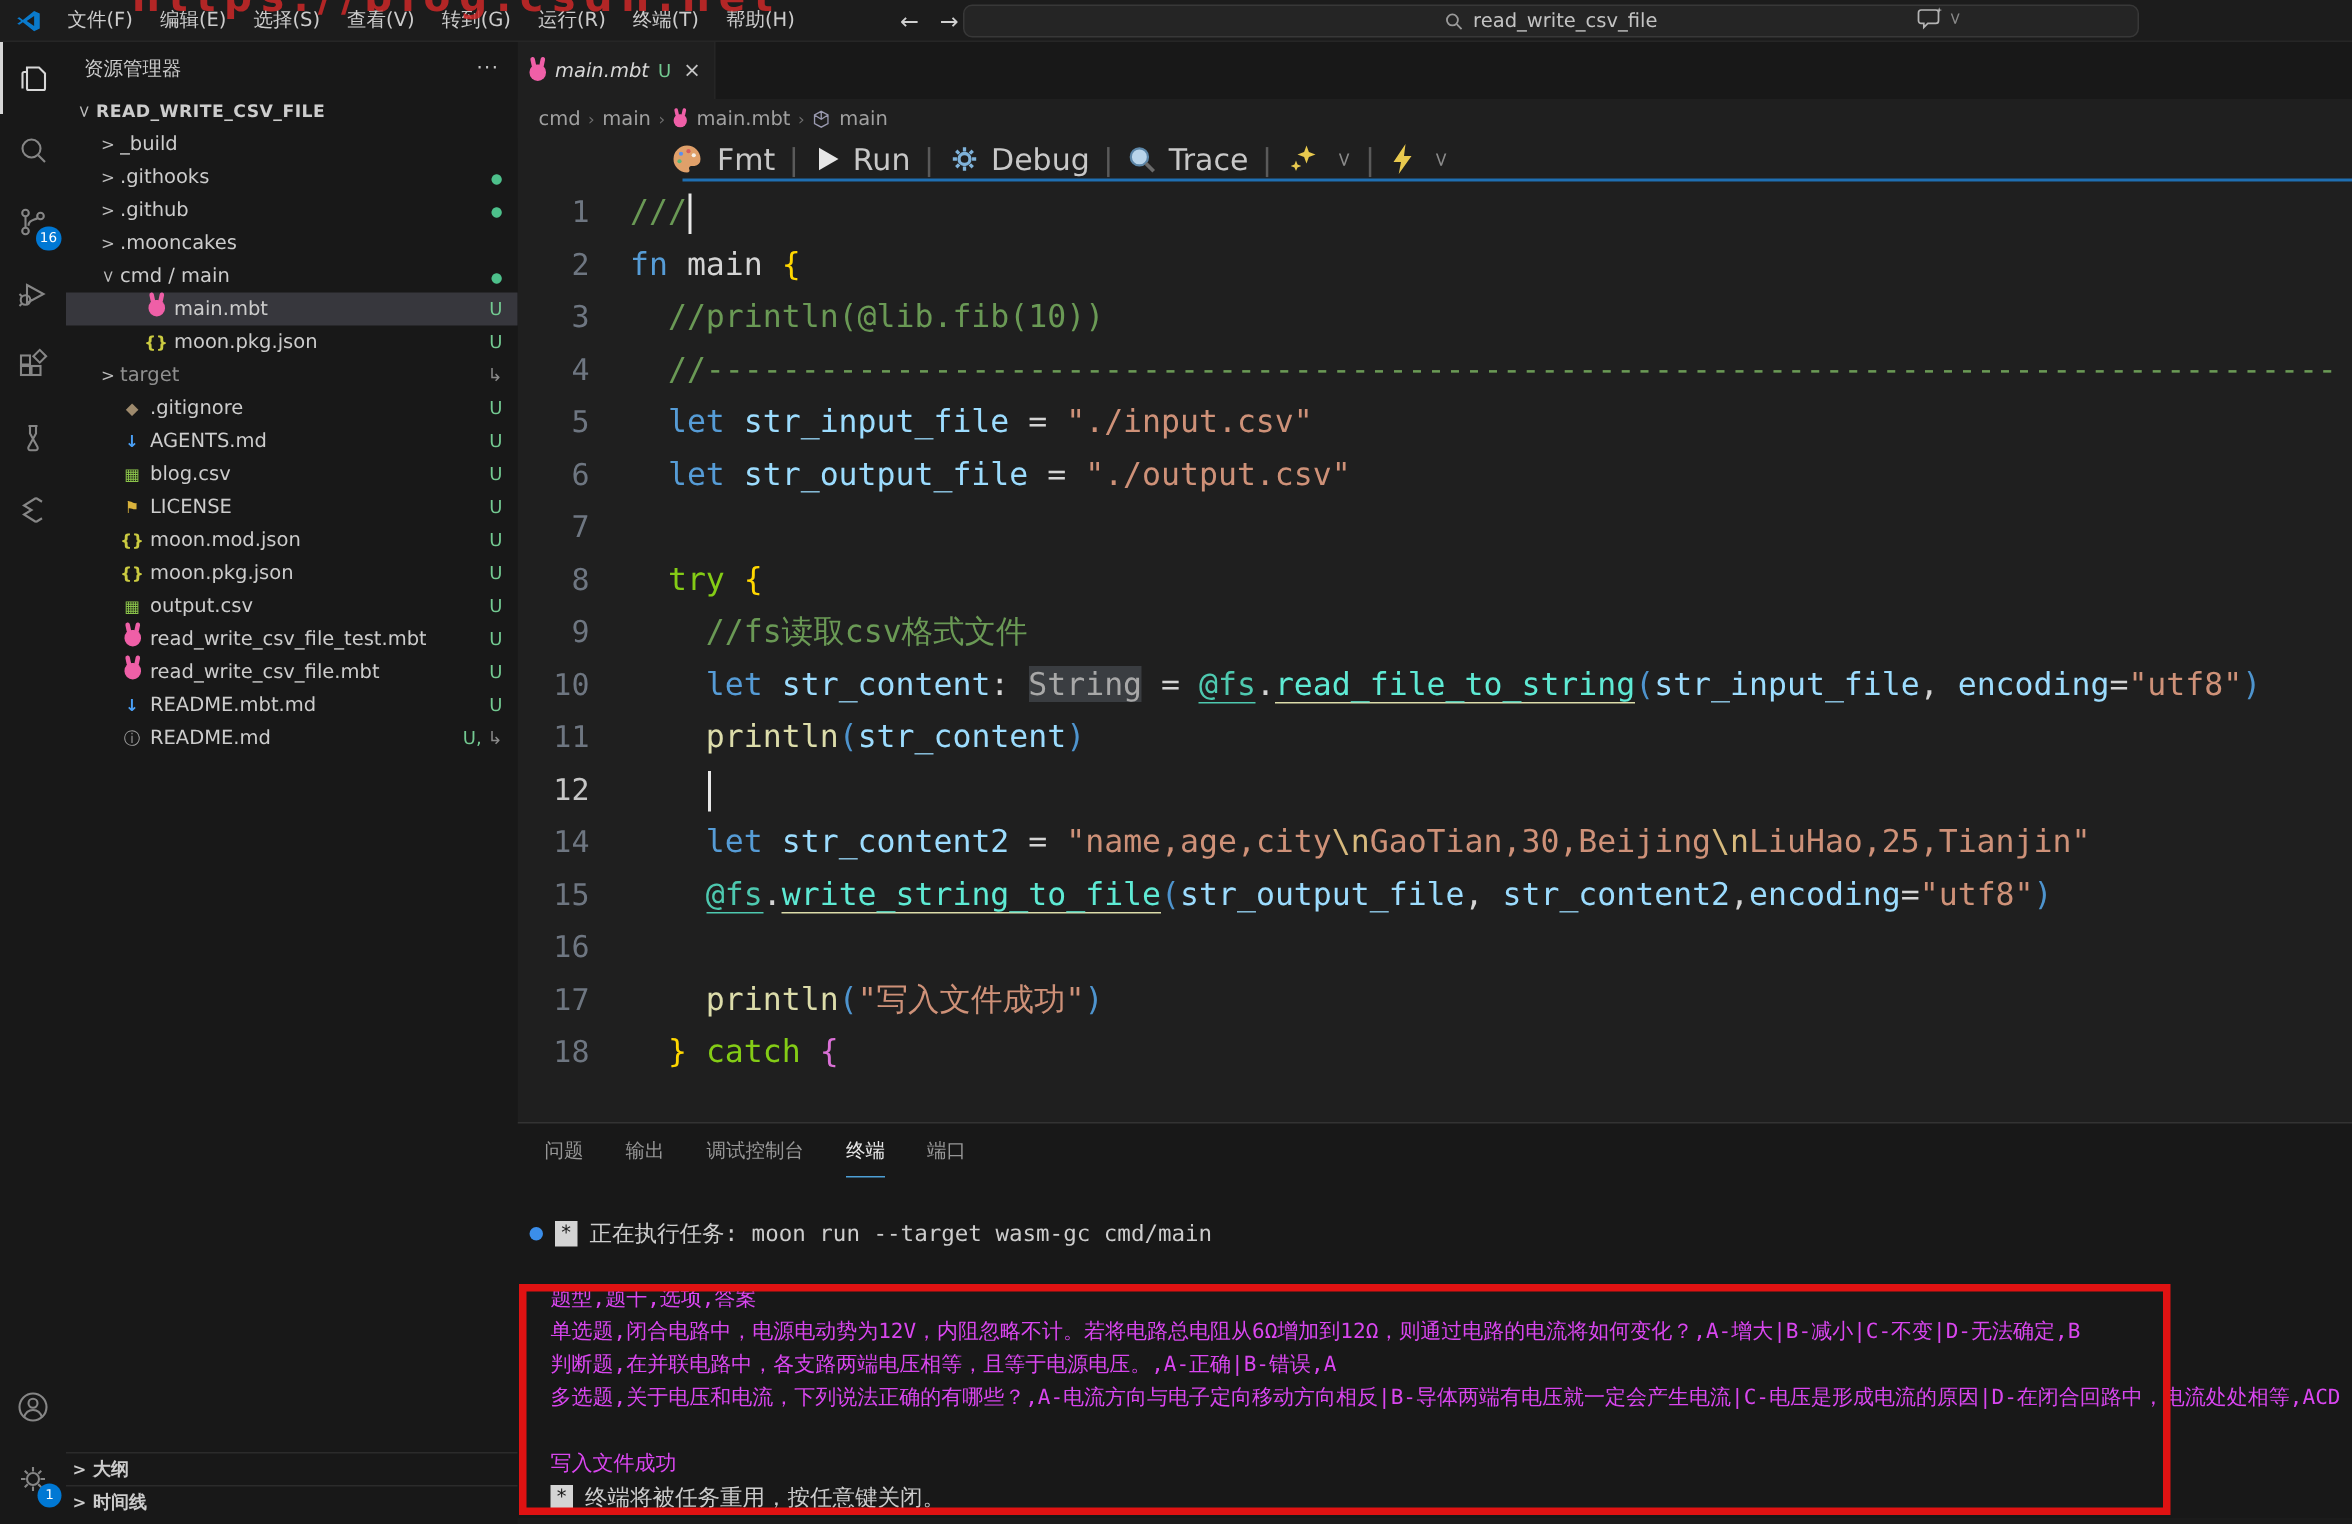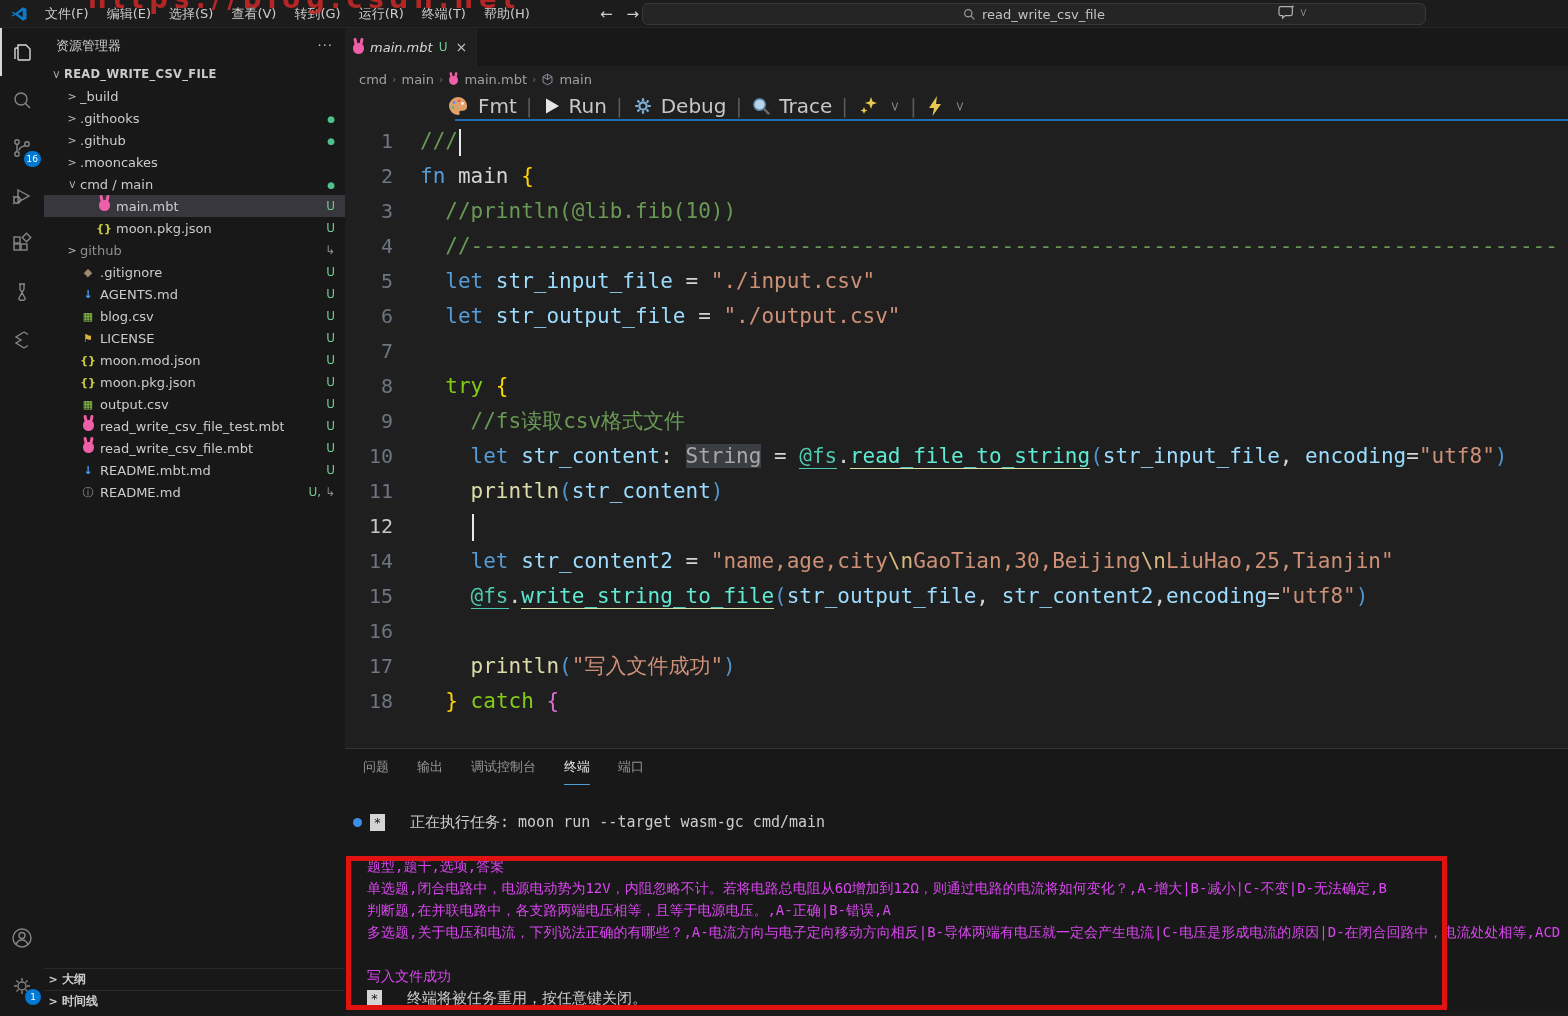--- a/index.html
+++ b/index.html
@@ -92,21 +92,21 @@
 
   
   .panel { position:absolute; left:0; top:720px; width:1223px; height:264px; background:#181818; border-top:1px solid #333; }
   .panel-tabs { height:36px; display:flex; align-items:flex-end; padding-left:18px; gap:28px; font-size:13px; }
   .panel-tab { color:#969696; height:36px; display:flex; align-items:center; cursor:pointer; }
   .panel-tab.active { color:#e7e7e7; border-bottom:1.5px solid #4d9fd6; }
   .term { position:relative; padding:26px 0 0 8px; font-size:15px; }
   .term-task { display:flex; align-items:center; gap:8px; height:22px; }
   .run-dot { width:9px; height:9px; border-radius:50%; background:#3b8eea; flex:none;}
   .star-badge { width:15px; height:17px; background:#d4d4d4; color:#1a1a1a; font-size:13px; display:flex; align-items:center; justify-content:center; flex:none; font-family:"DejaVu Sans Mono",monospace;}
-  .term-text { color:#cccccc;margin-left:17px; }
+  .term-text { color:#cccccc; }
   .term-output { margin-top:22px; padding-left:14px; }
   .term-line { height:22px; line-height:22px; white-space:nowrap; color:#d946ef; font-size:14px;}
   .term-reuse { display:flex; align-items:center; gap:8px; height:22px; padding-left:14px; }
 
   
   .annotation-box { position:absolute; left:346px; top:856px; width:1101px; height:154px; border:5px solid #e01212; z-index:50; pointer-events:none;}
 
   .bottom-sliver { position:absolute; left:0; bottom:0; width:1568px; height:4px; background:#1b1b1b; z-index:2;}
 </style>
 </head>
@@ -246,21 +246,21 @@
         <span class="right"><span class="badge-u">U</span></span>
       </div>
       <div class="tree-row" style="padding-left: 36px;">
         <span class="chev"></span>
         <span class="ficon icon-json">{}</span>
         <span class="label">moon.pkg.json</span>
         <span class="right"><span class="badge-u">U</span></span>
       </div>
       <div class="tree-row muted" style="padding-left: 20px;">
         <span class="chev">&gt;</span>
-        <span class="label">github</span>
+        <span class="label">target</span>
         <span class="right"><span class="badge-arrow"> ↳</span></span>
       </div>
       <div class="tree-row" style="padding-left: 20px;">
         <span class="chev"></span>
         <span class="ficon icon-diamond">◆</span>
         <span class="label">.gitignore</span>
         <span class="right"><span class="badge-u">U</span></span>
       </div>
       <div class="tree-row" style="padding-left: 20px;">
         <span class="chev"></span>

